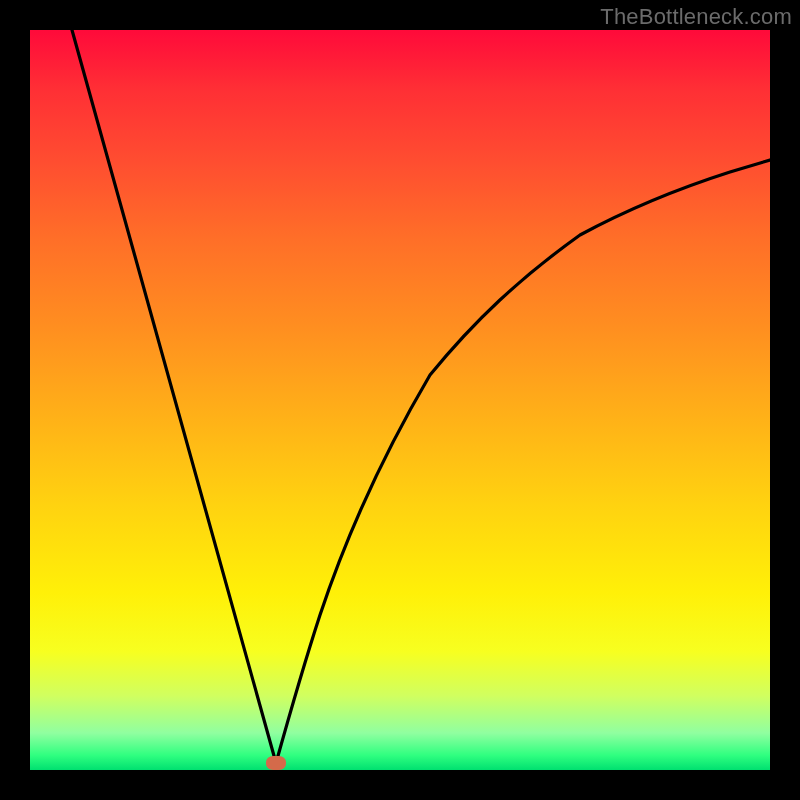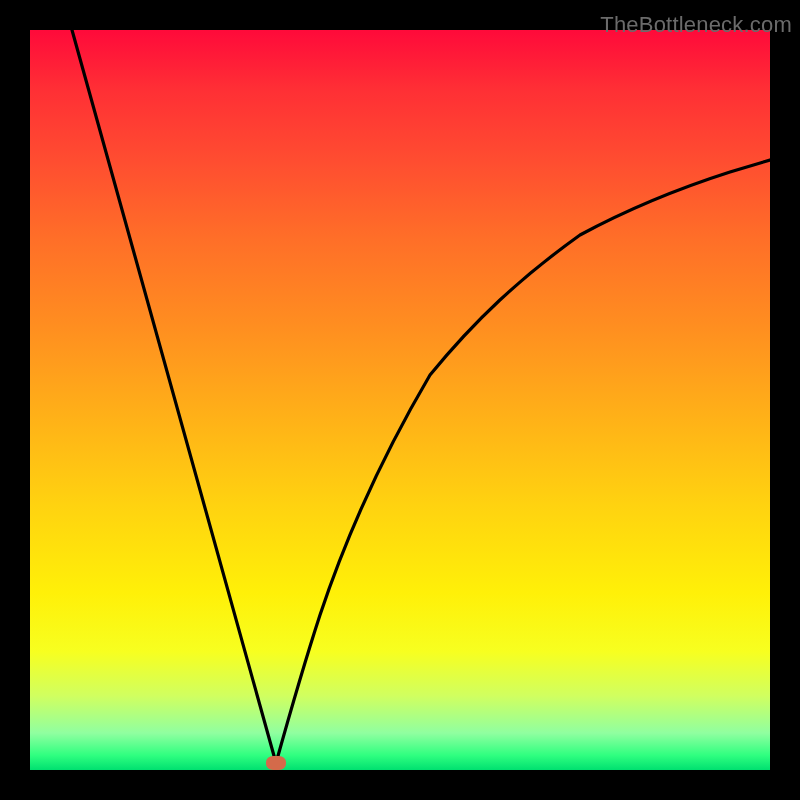--- a/index.html
+++ b/index.html
@@ -28,21 +28,21 @@
       #fff008 76%,
       #f7ff20 84%,
       #d0ff60 90%,
       #90ffa0 95%,
       #30ff80 98%,
       #00e070 100%
     );
   }
   .watermark {
     position: absolute;
-    top: 12px;
+    top: 4px;
     right: 8px;
     color: #6b6b6b;
     font-size: 22px;
     font-weight: 500;
     letter-spacing: 0.2px;
     z-index: 5;
     user-select: none;
   }
   svg.curve {
     position: absolute;

